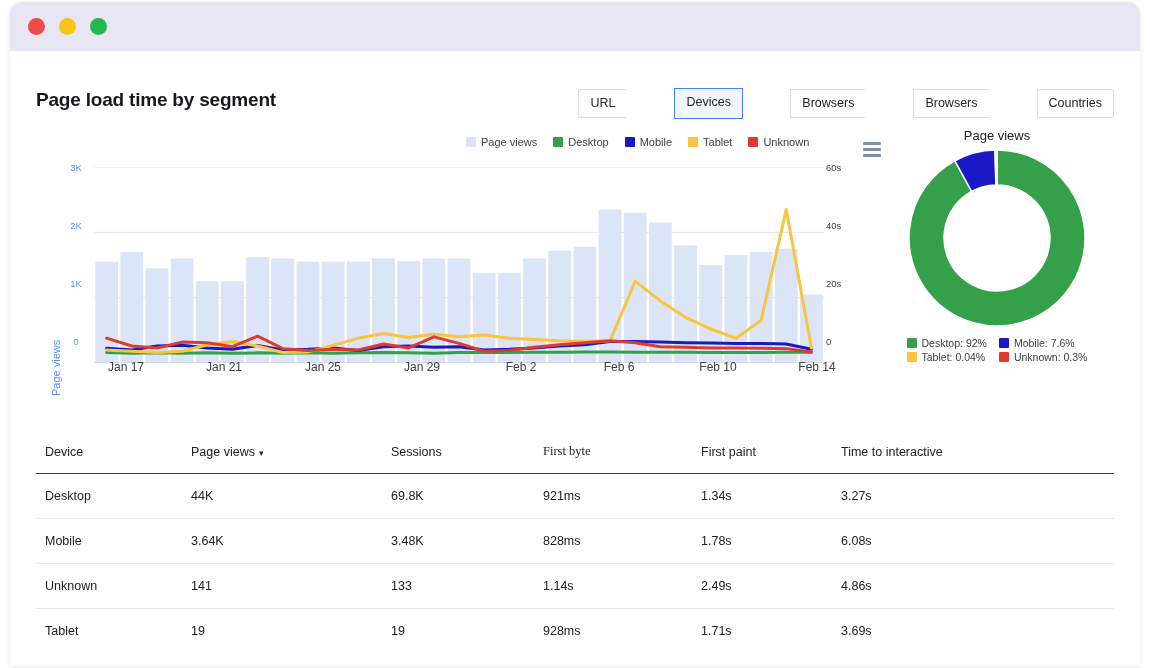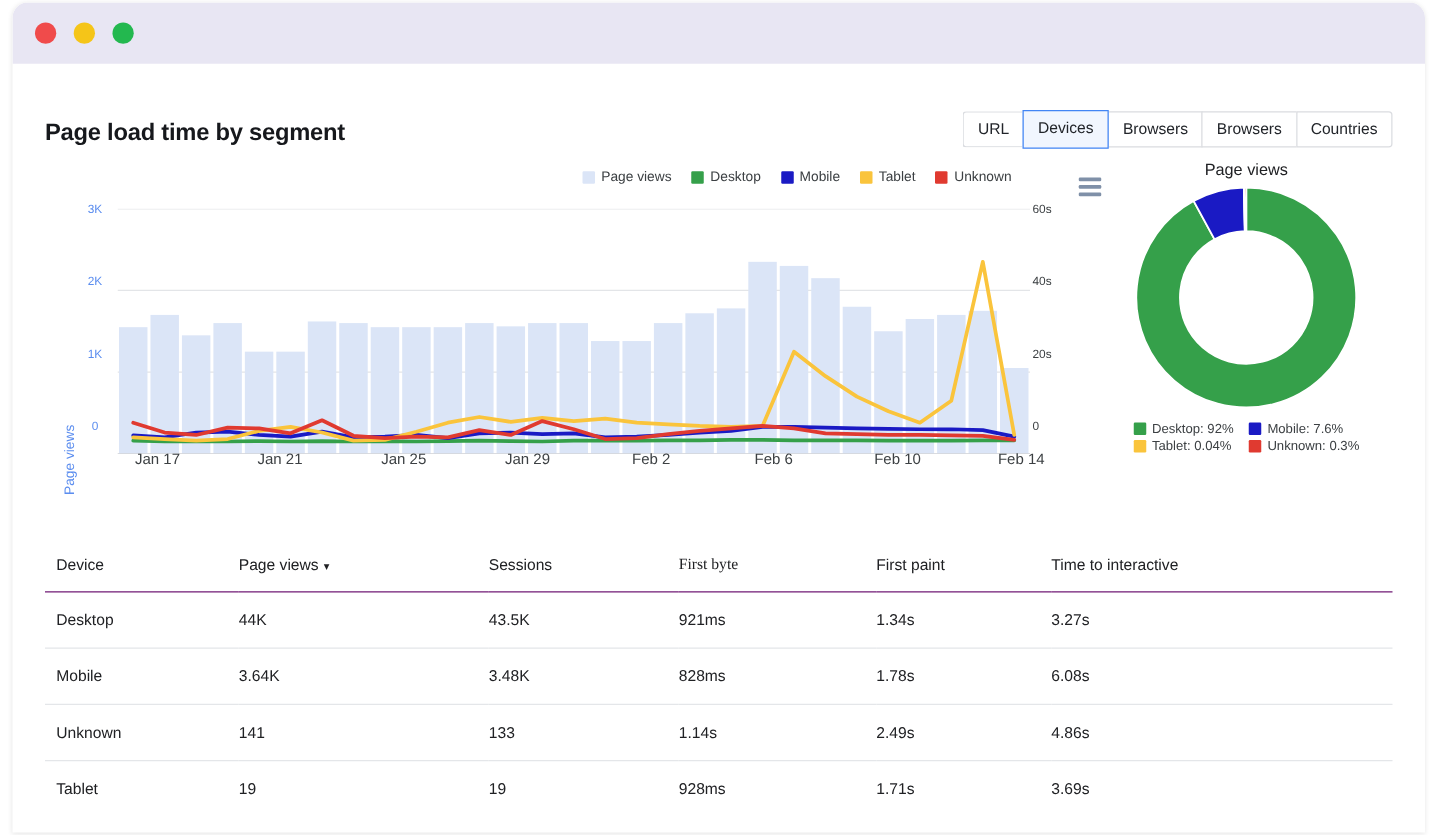--- a/index.html
+++ b/index.html
@@ -26,28 +26,28 @@
     padding-left: 18px;
   }
   .dot { width: 17px; height: 17px; border-radius: 50%; margin-right: 14px; }
   .dot.red { background: #f04b4b; }
   .dot.yellow { background: #f5c518; }
   .dot.green { background: #23b84f; }
 
   .content { padding: 0 26px; position: relative; }
 
   .header-row {
-    display: flex; align-items: flex-end; justify-content: space-between;
+    display: flex; align-items: flex-start; justify-content: space-between;
     padding-top: 38px;
   }
   .page-title {
     font-size: 19px; font-weight: bold; color: #16181c;
     letter-spacing: -0.2px;
   }
-  .tabs { display: flex; }
+  .tabs { display: flex; gap: 48px; }
   .tab {
     font-size: 12.5px; color: #22252a;
     padding: 5px 11px;
     border: 1px solid #dadce0;
     border-right: none;
     background: #fff;
     line-height: 17px;
     cursor: pointer;
   }
   .tab:first-child { border-radius: 3px 0 0 3px; }
@@ -280,21 +280,21 @@
           <th class="col-ses">Sessions</th>
           <th class="col-fb">First byte</th>
           <th class="col-fp">First paint</th>
           <th>Time to interactive</th>
         </tr>
       </thead>
       <tbody>
         <tr>
           <td class="col-device">Desktop</td>
           <td>44K</td>
-          <td>43.5K</td>
+          <td>69.8K</td>
           <td>921ms</td>
           <td>1.34s</td>
           <td>3.27s</td>
         </tr>
         <tr>
           <td class="col-device">Mobile</td>
           <td>3.64K</td>
           <td>3.48K</td>
           <td>828ms</td>
           <td>1.78s</td>

